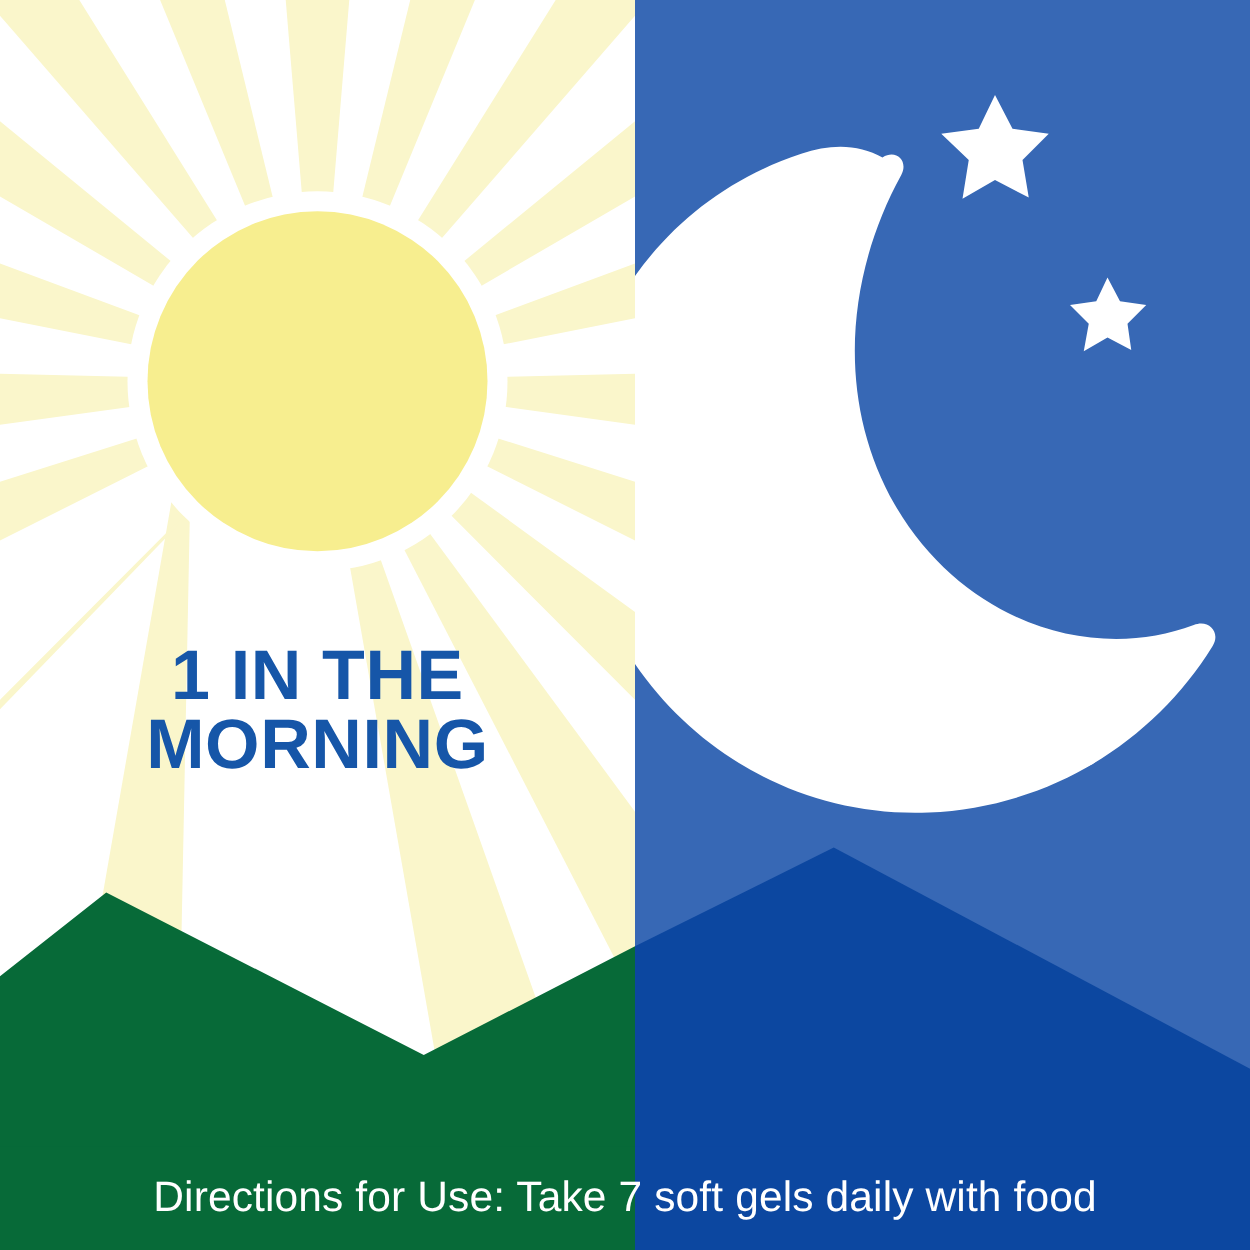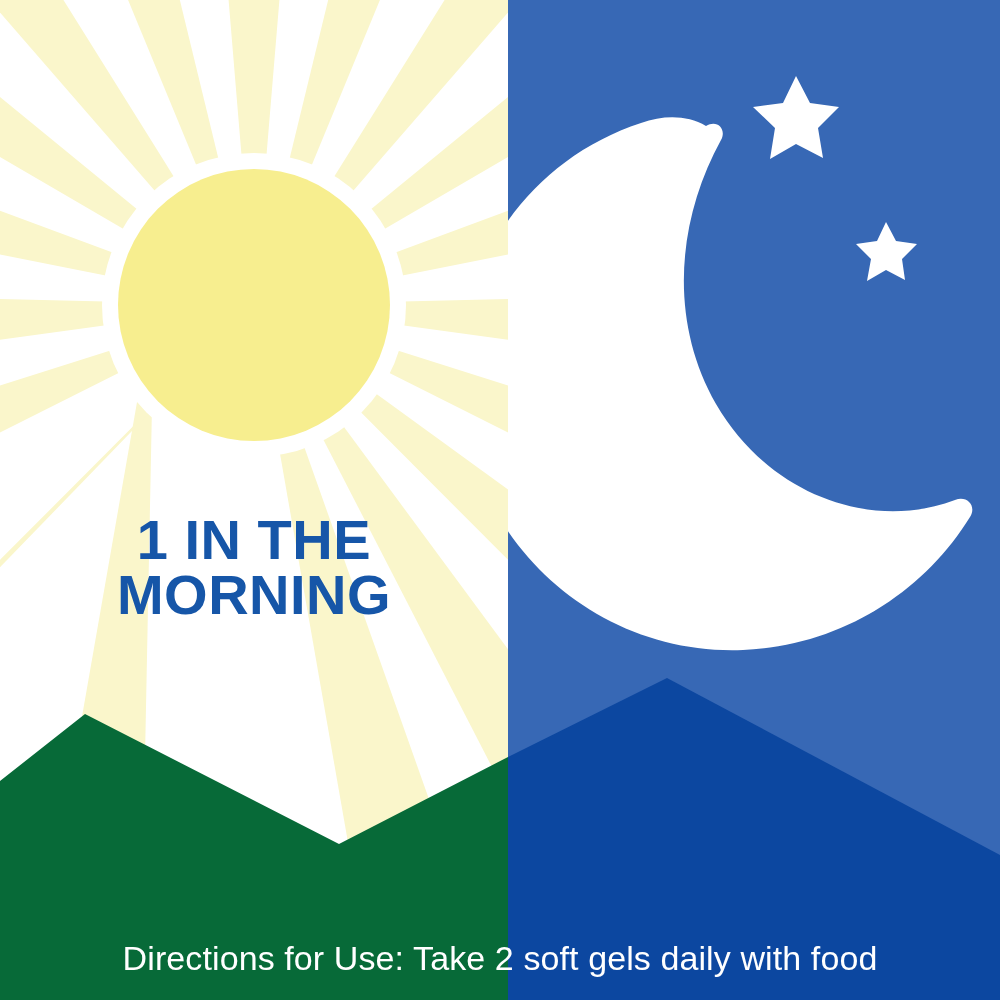--- a/index.html
+++ b/index.html
@@ -181,16 +181,16 @@
     <rect x="508" y="917" width="492" height="83" fill="#0c47a0"></rect>
   </svg>
 
   <div class="headline headline-morning">1 IN THE
 MORNING</div>
 
   <div class="headline headline-evening">1 IN THE
 EVENING</div>
 
   <div class="band">
-    <div class="band-text">Directions for Use: Take 2 soft gels daily with food</div>
+    <div class="band-text">Directions for Use: Take 7 soft gels daily with food</div>
   </div>
 
 </div>
 
 </body></html>

